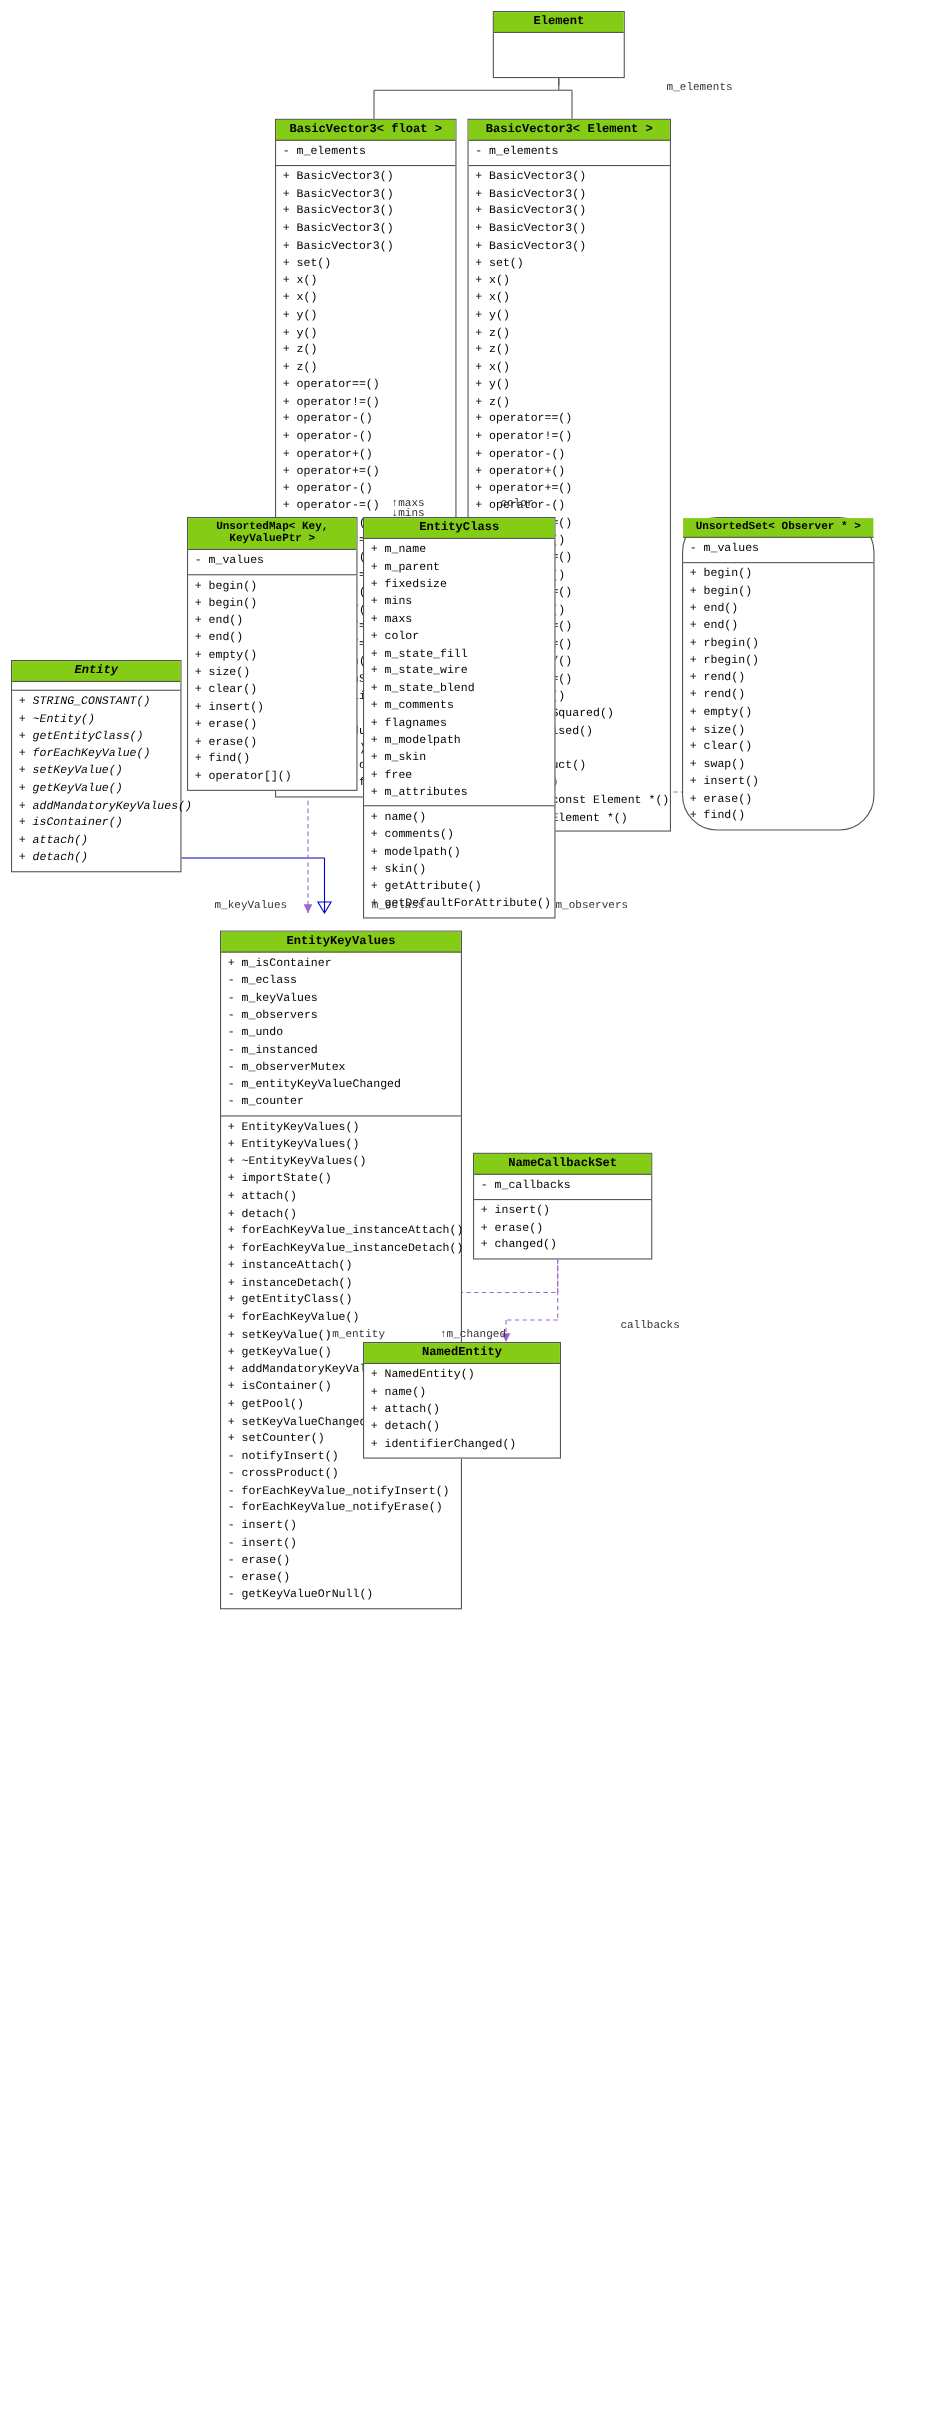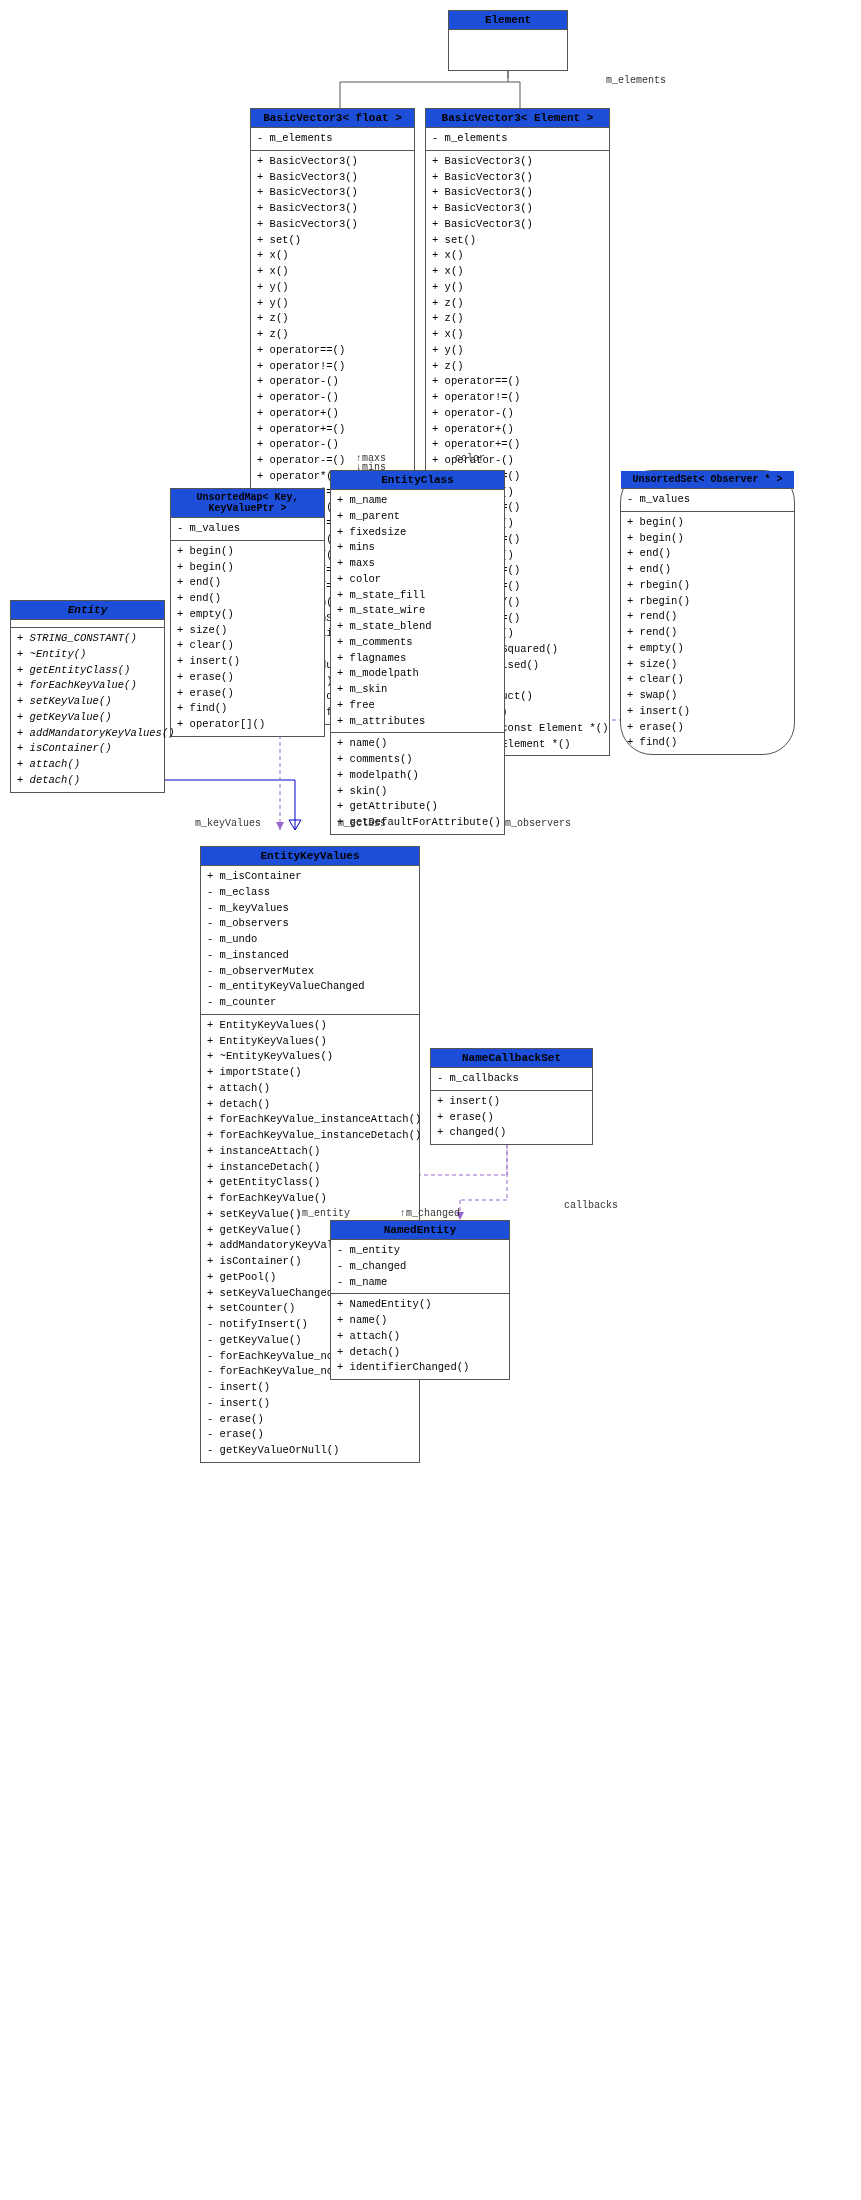--- a/index.html
+++ b/index.html
@@ -16,21 +16,21 @@
       position: relative;
       width: 861px;
       height: 2200px;
     }
     .uml-box {
       position: absolute;
       border: 1px solid #555;
       background: #fff;
     }
     .uml-box .box-title {
-      background: #1d4ed8;
+      background: #84cc16;
       border-bottom: 1px solid #555;
       padding: 3px 6px;
       font-weight: bold;
       text-align: center;
       font-size: 11px;
     }
     .uml-box .box-section {
       border-bottom: 1px solid #555;
       padding: 3px 6px;
       line-height: 1.5;
@@ -244,21 +244,21 @@
     <div class="box-section">
       <div>+ name()</div>
       <div>+ comments()</div>
       <div>+ modelpath()</div>
       <div>+ skin()</div>
       <div>+ getAttribute()</div>
       <div>+ getDefaultForAttribute()</div>
     </div>
   </div>
 
-  <div class="uml-box" style="left:170px; top:470px; width:155px;margin-top:18px;">
+  <div class="uml-box" style="left:170px; top:470px; width:155px;">
     <div class="box-title" style="font-size:10px;">UnsortedMap&lt; Key, KeyValuePtr &gt;</div>
     <div class="box-section">
       <div>- m_values</div>
     </div>
     <div class="box-section">
       <div>+ begin()</div>
       <div>+ begin()</div>
       <div>+ end()</div>
       <div>+ end()</div>
       <div>+ empty()</div>
@@ -344,21 +344,21 @@
       <div>+ getEntityClass()</div>
       <div>+ forEachKeyValue()</div>
       <div>+ setKeyValue()</div>
       <div>+ getKeyValue()</div>
       <div>+ addMandatoryKeyValues()</div>
       <div>+ isContainer()</div>
       <div>+ getPool()</div>
       <div>+ setKeyValueChangedFunc()</div>
       <div>+ setCounter()</div>
       <div>- notifyInsert()</div>
-      <div>- getKeyValue()</div>
+      <div>- crossProduct()</div>
       <div>- forEachKeyValue_notifyInsert()</div>
       <div>- forEachKeyValue_notifyErase()</div>
       <div>- insert()</div>
       <div>- insert()</div>
       <div>- erase()</div>
       <div>- erase()</div>
       <div>- getKeyValueOrNull()</div>
     </div>
   </div>
 
@@ -374,25 +374,20 @@
     </div>
   </div>
 
   <div class="label-text" style="left:296px; top:1208px;">↑m_entity</div>
   <div class="label-text" style="left:400px; top:1208px;">↑m_changed</div>
   <div class="label-text" style="left:564px; top:1200px;">callbacks</div>
 
   <div class="uml-box" style="left:330px; top:1220px; width:180px;">
     <div class="box-title">NamedEntity</div>
     <div class="box-section">
-      <div>- m_entity</div>
-      <div>- m_changed</div>
-      <div>- m_name</div>
-    </div>
-    <div class="box-section">
       <div>+ NamedEntity()</div>
       <div>+ name()</div>
       <div>+ attach()</div>
       <div>+ detach()</div>
       <div>+ identifierChanged()</div>
     </div>
   </div>
 
 </div>
 

